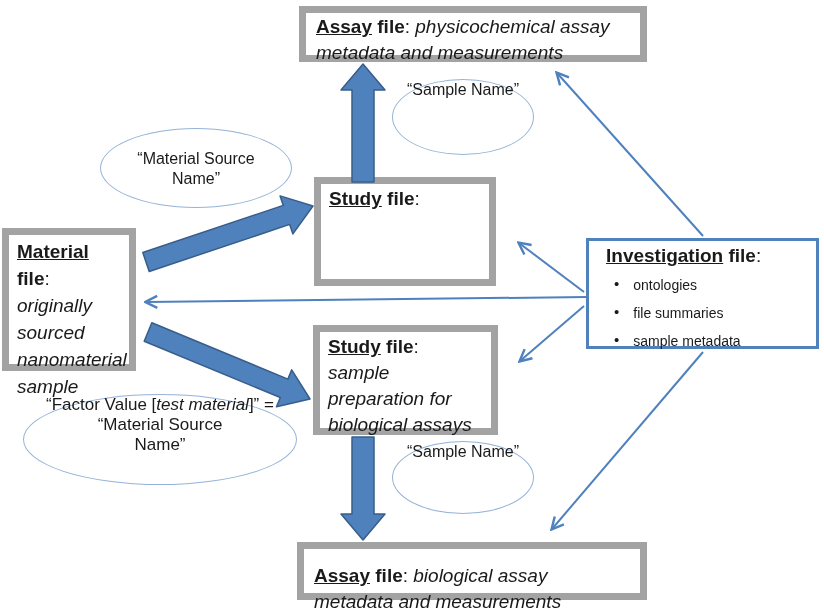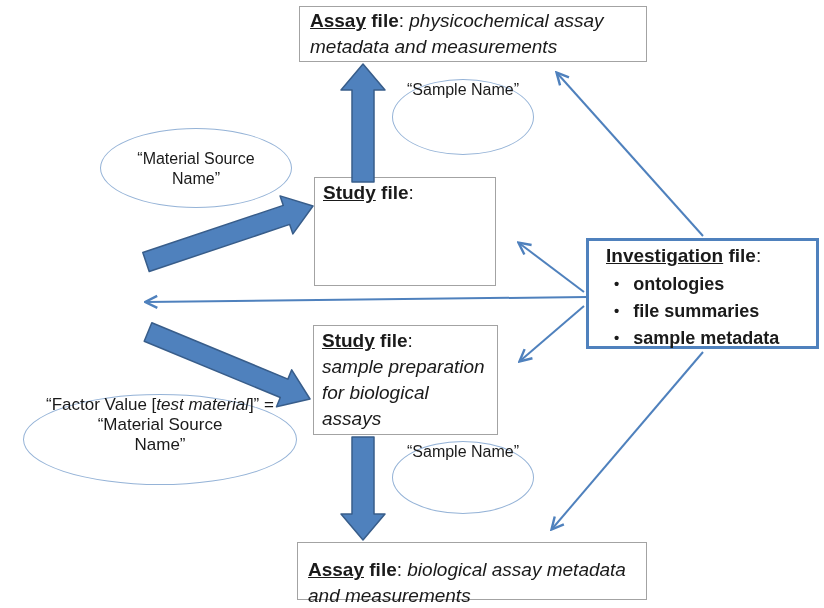--- a/index.html
+++ b/index.html
@@ -1,21 +1,21 @@
 <!DOCTYPE html>
 <html><head>
 <meta charset="utf-8">
 <style>
   html,body{margin:0;padding:0;background:#fff;}
   #stage{
     position:relative;width:824px;height:608px;background:#ffffff;overflow:hidden;
     font-family:"Liberation Sans",sans-serif;color:#1a1a1a;
   }
   .box{
-    position:absolute;background:#ffffff;border:1px solid #a3a3a3;
+    position:absolute;background:#ffffff;border:7px solid #a3a3a3;
     box-sizing:border-box;font-size:19px;line-height:26px;
   }
   .box.strong{border:3px solid #4f81bd;}
   .kw{font-weight:bold;text-decoration:underline;}
   .b{font-weight:bold;}
   .it{font-style:italic;}
   .ellipse{
     position:absolute;background:#ffffff;border:1.5px solid #95b3d7;border-radius:50%;
     box-sizing:border-box;display:flex;align-items:flex-start;justify-content:center;
     text-align:center;font-size:16px;line-height:20px;
@@ -24,21 +24,21 @@
   #study-phys{left:314px;top:177px;width:182px;height:109px;padding:2px 8px;}
   #material{left:2px;top:228px;width:134px;height:143px;padding:3px 8px;line-height:27px;}
   #investigation{left:586px;top:238px;width:233px;height:111px;padding:2px 17px;}
   #study-bio{left:313px;top:325px;width:185px;height:110px;padding:2px 8px;}
   #assay-bottom{left:297px;top:542px;width:350px;height:58px;padding:14px 10px;}
   #ellipse-source{left:100px;top:128px;width:192px;height:80px;}
   #ellipse-sample-top{left:392px;top:79px;width:142px;height:76px;}
   #ellipse-factor{left:23px;top:394px;width:274px;height:91px;font-size:17px;}
   #ellipse-sample-bottom{left:392px;top:441px;width:142px;height:73px;}
   #investigation ul{margin:2px 0 0 0;padding-left:8px;list-style:none;}
-  #investigation li{font-size:18px;line-height:27px;font-weight:bold;}
+  #investigation li{font-size:14px;line-height:27px;}
   #investigation li::before{content:"•";margin-right:14px;font-size:15px;position:relative;top:-1px;}
   #arrow-layer{position:absolute;left:0;top:0;width:824px;height:608px;pointer-events:none;}
   .thick{fill:#4f81bd;stroke:#385d8a;stroke-width:1.5;stroke-linejoin:round;}
   .thin{stroke:#4f81bd;stroke-width:2;fill:none;}
 </style>
 </head>
 <body>
 
 <div id="stage">
 
@@ -55,20 +55,24 @@
       <br>
       <span>“Material Source</span><br>
       <span>Name”</span>
     </span>
   </div>
 
   <div class="box" id="study-phys">
     <div><span class="kw">Study</span><span class="b"> file</span><span>:</span></div>
   </div>
 
+  <div class="box" id="material">
+    <div><span class="kw">Material</span><span class="b"> file</span><span>:</span></div>
+    <div class="it">originally sourced nanomaterial sample</div>
+  </div>
 
   <div class="box strong" id="investigation">
     <div><span class="kw">Investigation</span><span class="b"> file</span><span>:</span></div>
     <ul>
       <li>ontologies</li>
       <li>file summaries</li>
       <li>sample metadata</li>
     </ul>
   </div>
 

